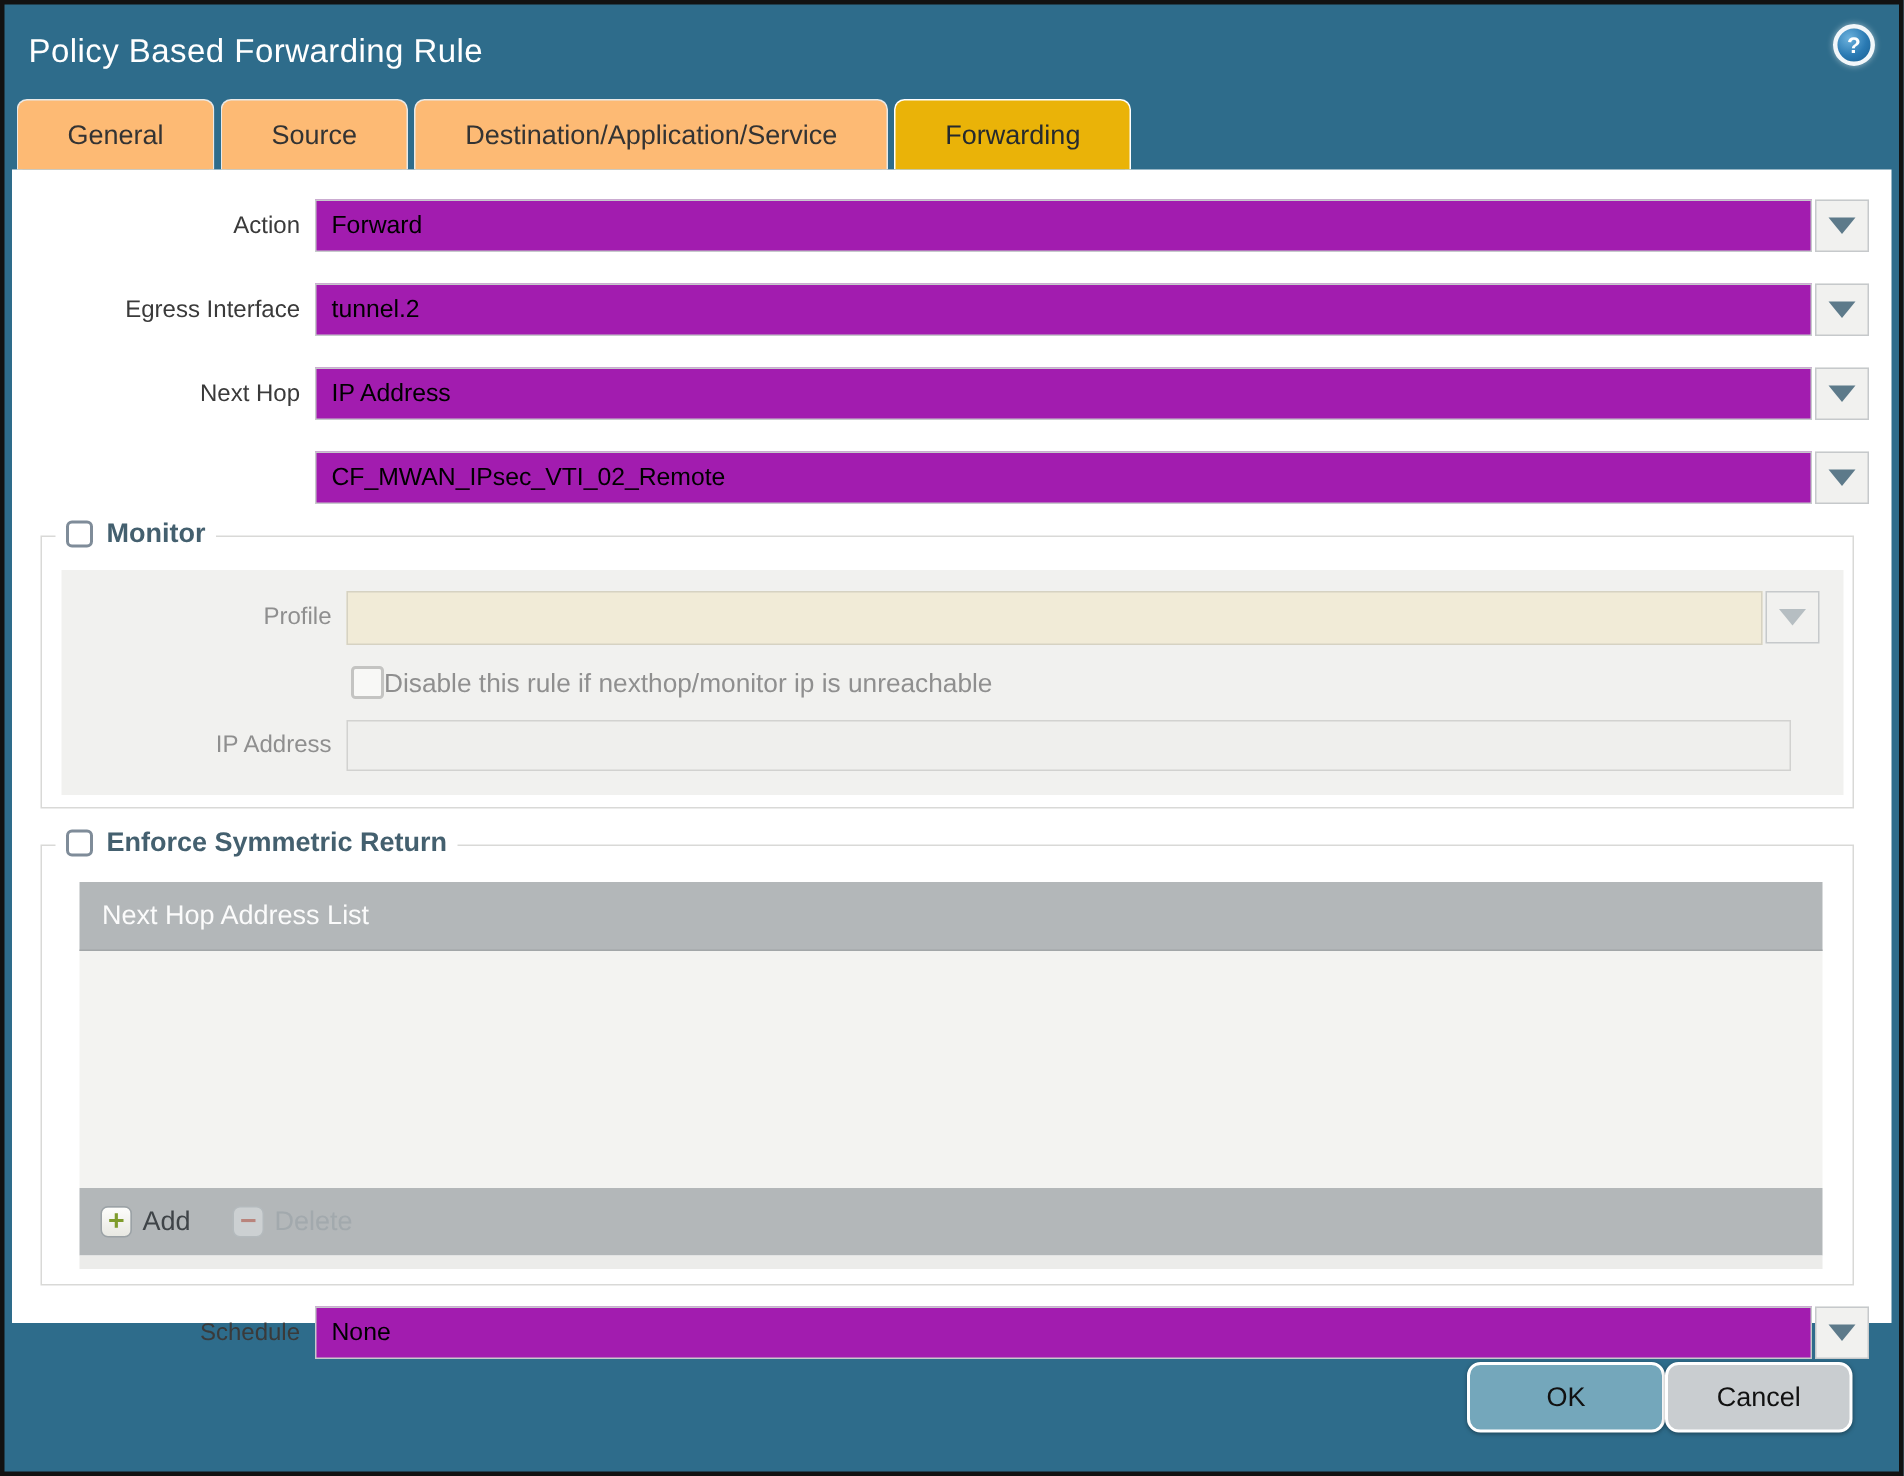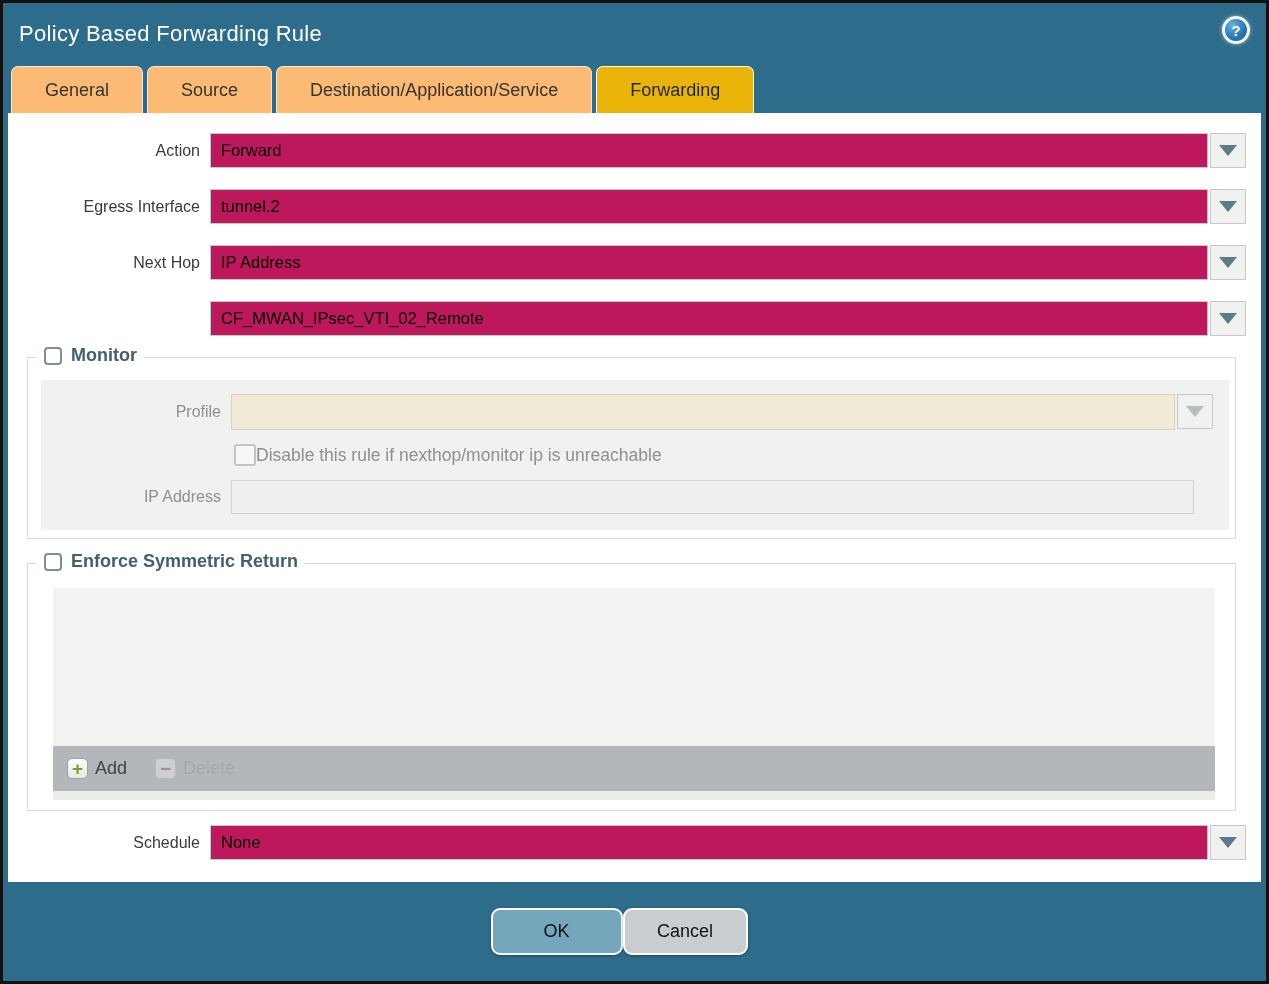--- a/index.html
+++ b/index.html
@@ -50,21 +50,21 @@
     background:#fff;margin:0 5px;height:769px;
     padding:20px 15px 0 0;position:relative;
   }
   .row{display:flex;align-items:center;margin-bottom:21px;}
   .row .label{
     flex:0 0 202px;text-align:right;padding-right:10px;
     font-size:16px;color:#3a3a3a;
   }
   .row .field{flex:1;display:flex;align-items:stretch;}
   .textbox{
-    flex:1;height:35px;border:1px solid var(--border);background:#be185d;
+    flex:1;height:35px;border:1px solid var(--border);background:#a21caf;
     display:flex;align-items:center;padding:0 10px;font-size:16.5px;color:#000;
   }
   .dd-btn{
     flex:0 0 36px;height:35px;margin-left:2px;
     background:#f1f1ef;border:1px solid var(--border);
     display:flex;align-items:center;justify-content:center;cursor:pointer;
   }
   .tri{width:0;height:0;border-left:9px solid transparent;border-right:9px solid transparent;border-top:11px solid #5d7a8a;}
   .dd-btn.disabled .tri{border-top-color:#b6bec2;}
   
@@ -114,21 +114,21 @@
   }
   .add-icon{background:linear-gradient(#fdfdfb,#e8e8e2);border:1px solid #9ba2a6;color:#7f9c2c;}
   .del-icon{background:#ccd0d2;border:1px solid #b4babd;color:#b9847c;}
   .tbl-btn .txt{font-size:18px;}
   .add-txt{color:#3f4448;}
   .del-txt{color:#a2a9ad;}
   .tbl-btn.disabled{cursor:default;}
   .table-strip{height:9px;background:#ececea;}
   .sched{margin-top:14px;}
   
-  .footerbar{height:100px;display:flex;justify-content:center;align-items:flex-start;padding:26px 31px 0 0;}
+  .footerbar{height:100px;display:flex;justify-content:flex-end;align-items:flex-start;padding:26px 31px 0 0;}
   .btn{
     height:47px;border-radius:9px;border:2px solid #fff;
     font-size:18px;color:#111;font-family:inherit;cursor:pointer;
     box-shadow:0 1px 3px rgba(0,0,0,.35);
   }
   .btn-ok{width:132px;background:var(--ok);}
   .btn-cancel{width:125px;background:var(--cancel);}
 </style>
 </head>
 <body>
@@ -216,20 +216,21 @@
         </div>
       </div>
     </div>
 
     <div class="group" style="margin-top:24px;padding-bottom:10px;">
       <div class="group-legend">
         <span class="checkbox"></span>
         <span>Enforce Symmetric Return</span>
       </div>
       <div class="nh-table">
+        <div class="table-header">Next Hop Address List</div>
         <div class="table-body"></div>
         <div class="table-footer">
           <button class="tbl-btn">
             <span class="tbl-icon add-icon">+</span>
             <span class="txt add-txt">Add</span>
           </button>
           <button class="tbl-btn disabled">
             <span class="tbl-icon del-icon">−</span>
             <span class="txt del-txt">Delete</span>
           </button>

